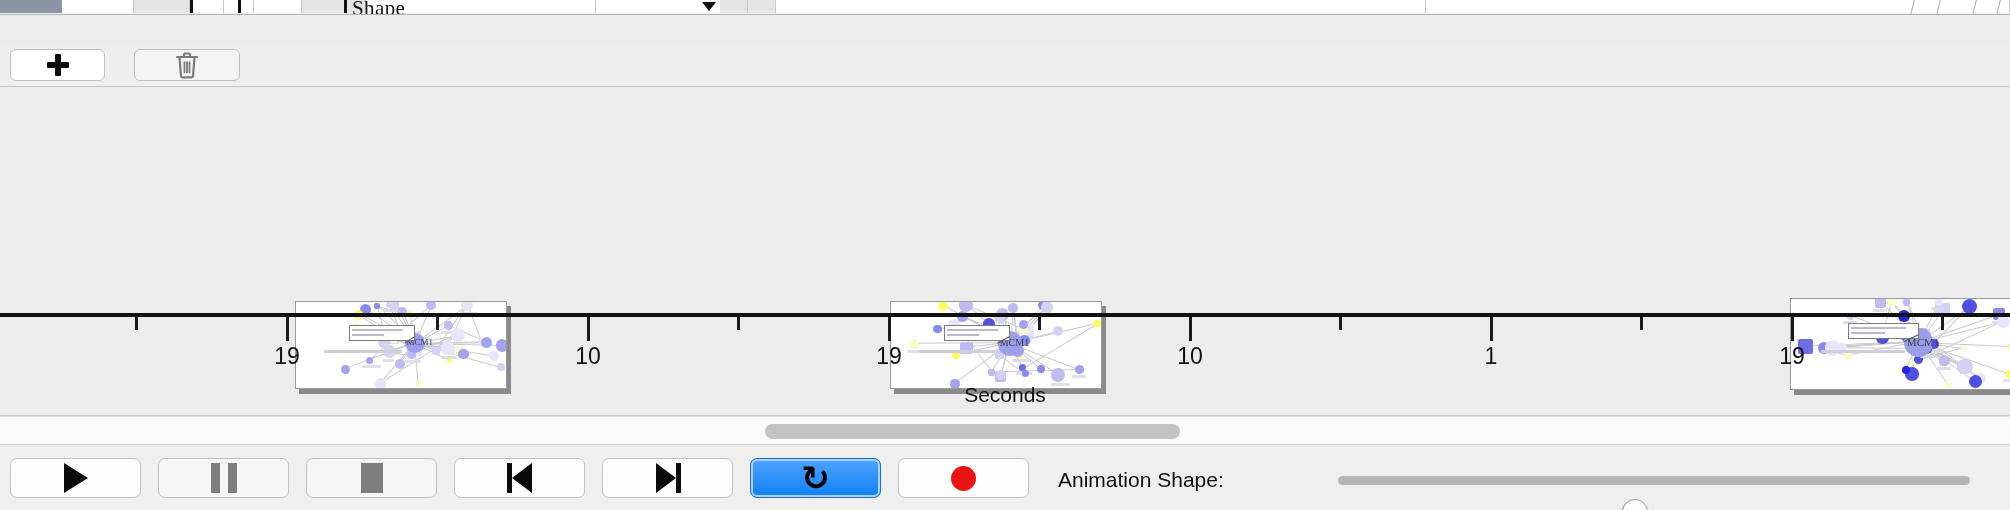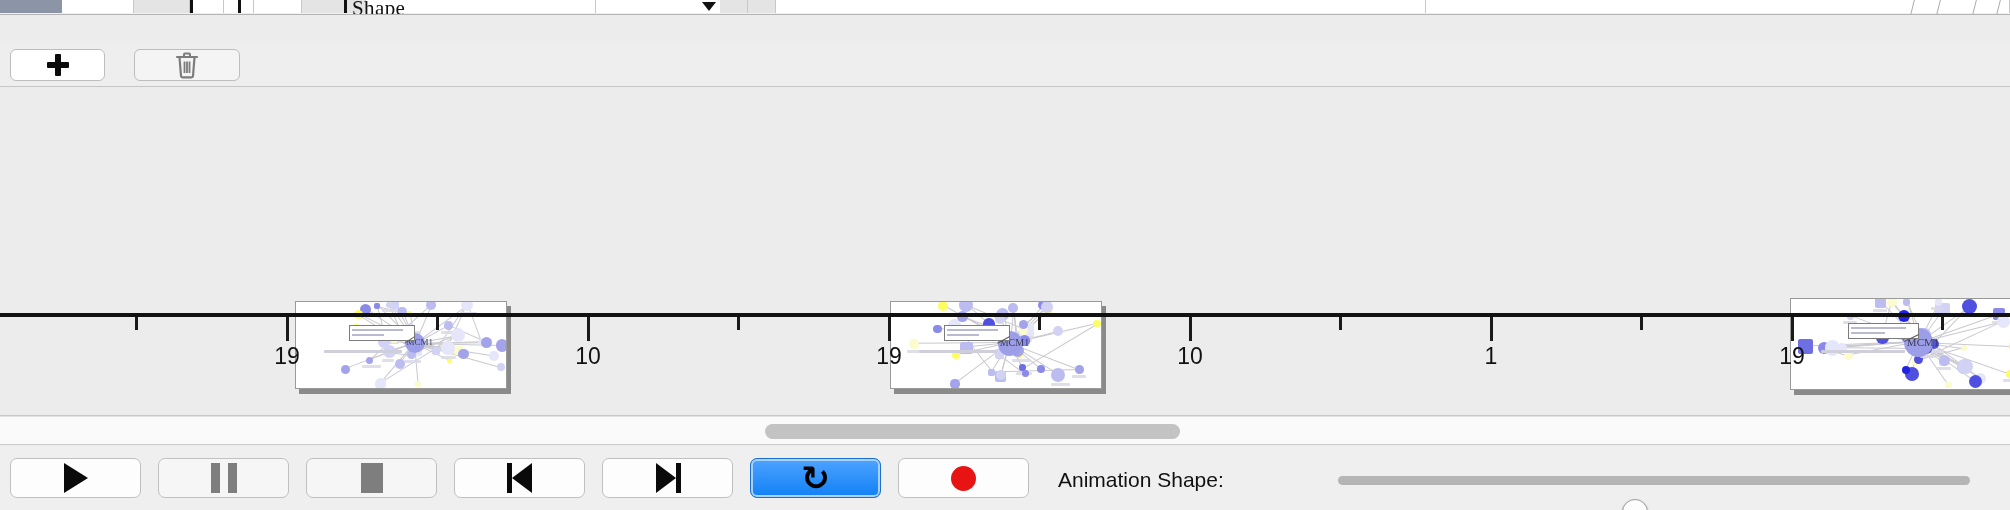--- a/index.html
+++ b/index.html
@@ -490,20 +490,21 @@
         <div class="tlabel" style="left: 1190px;">10</div>
         <div class="tick min" style="left: 1339px;"></div>
         <div class="tick maj" style="left: 1490px;"></div>
         <div class="tlabel" style="left: 1491px;">1</div>
         <div class="tick min" style="left: 1640px;"></div>
         <div class="tick maj" style="left: 1791px;"></div>
         <div class="tlabel" style="left: 1792px;">19</div>
         <div class="tick min" style="left: 1941px;"></div>
       </div>
 
+    <div class="secs" style="top:295px;">Seconds</div>
   </div>
 
   <div class="sbar">
     <div class="sthumb" id="sthumb" style="left: 765px; width: 415px;"></div>
   </div>
 
   <div class="controls">
     <div class="cbtn" style="left:10px;">
         <span class="ic-play"></span>
       </div>

